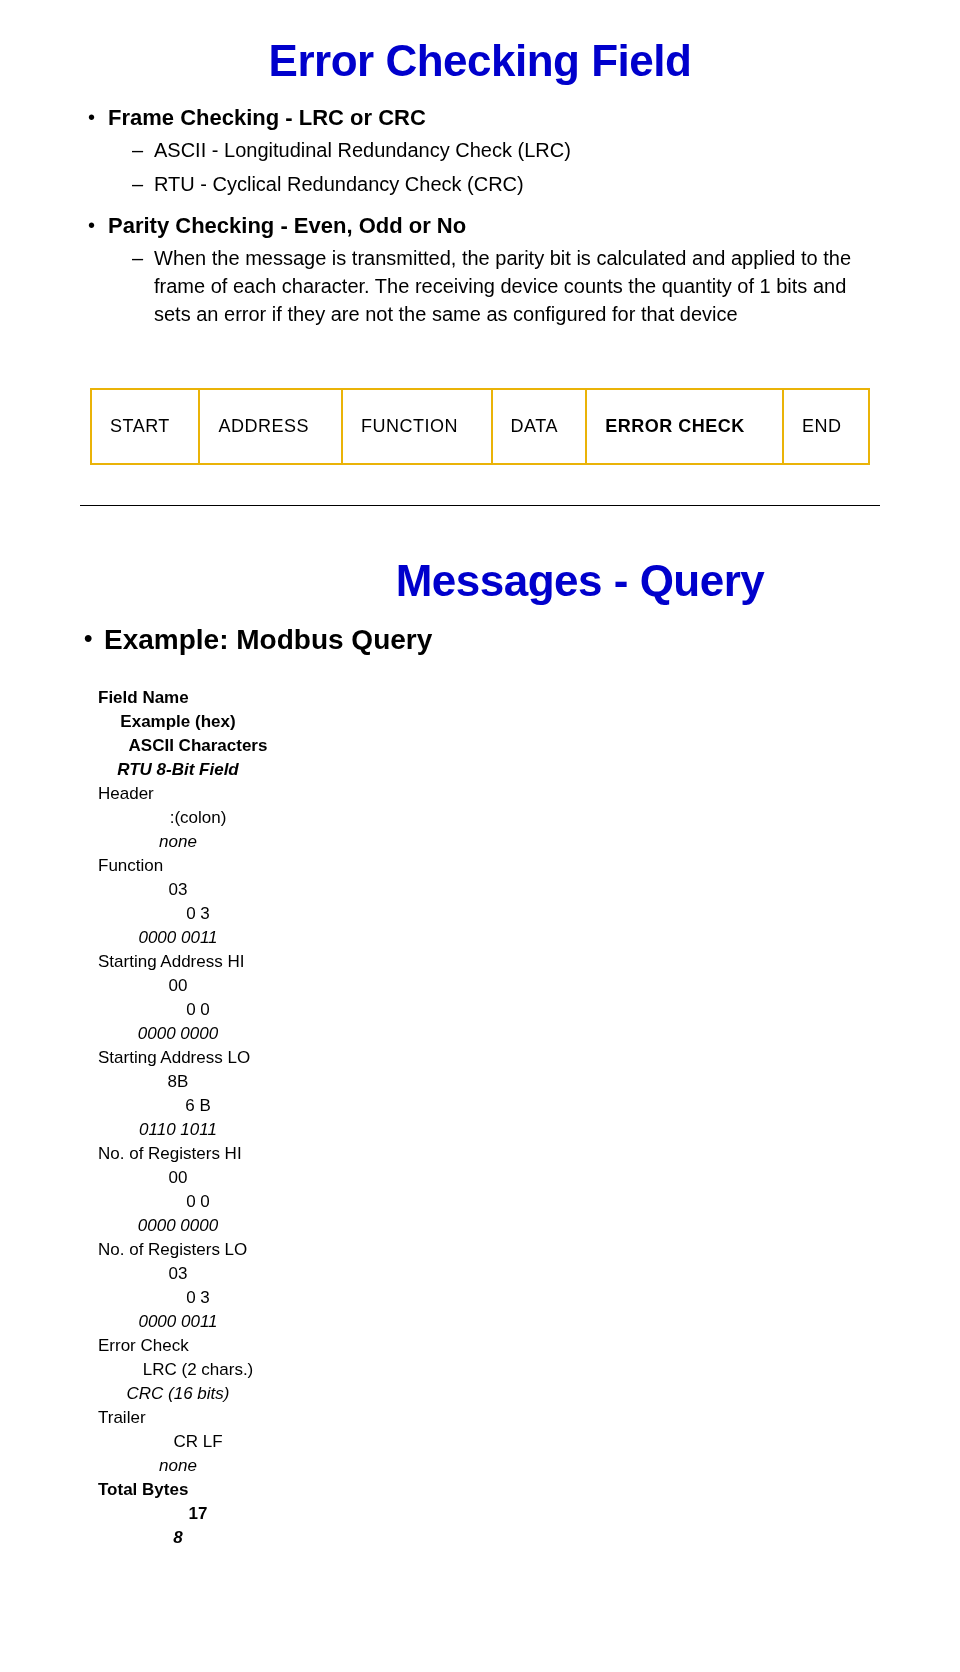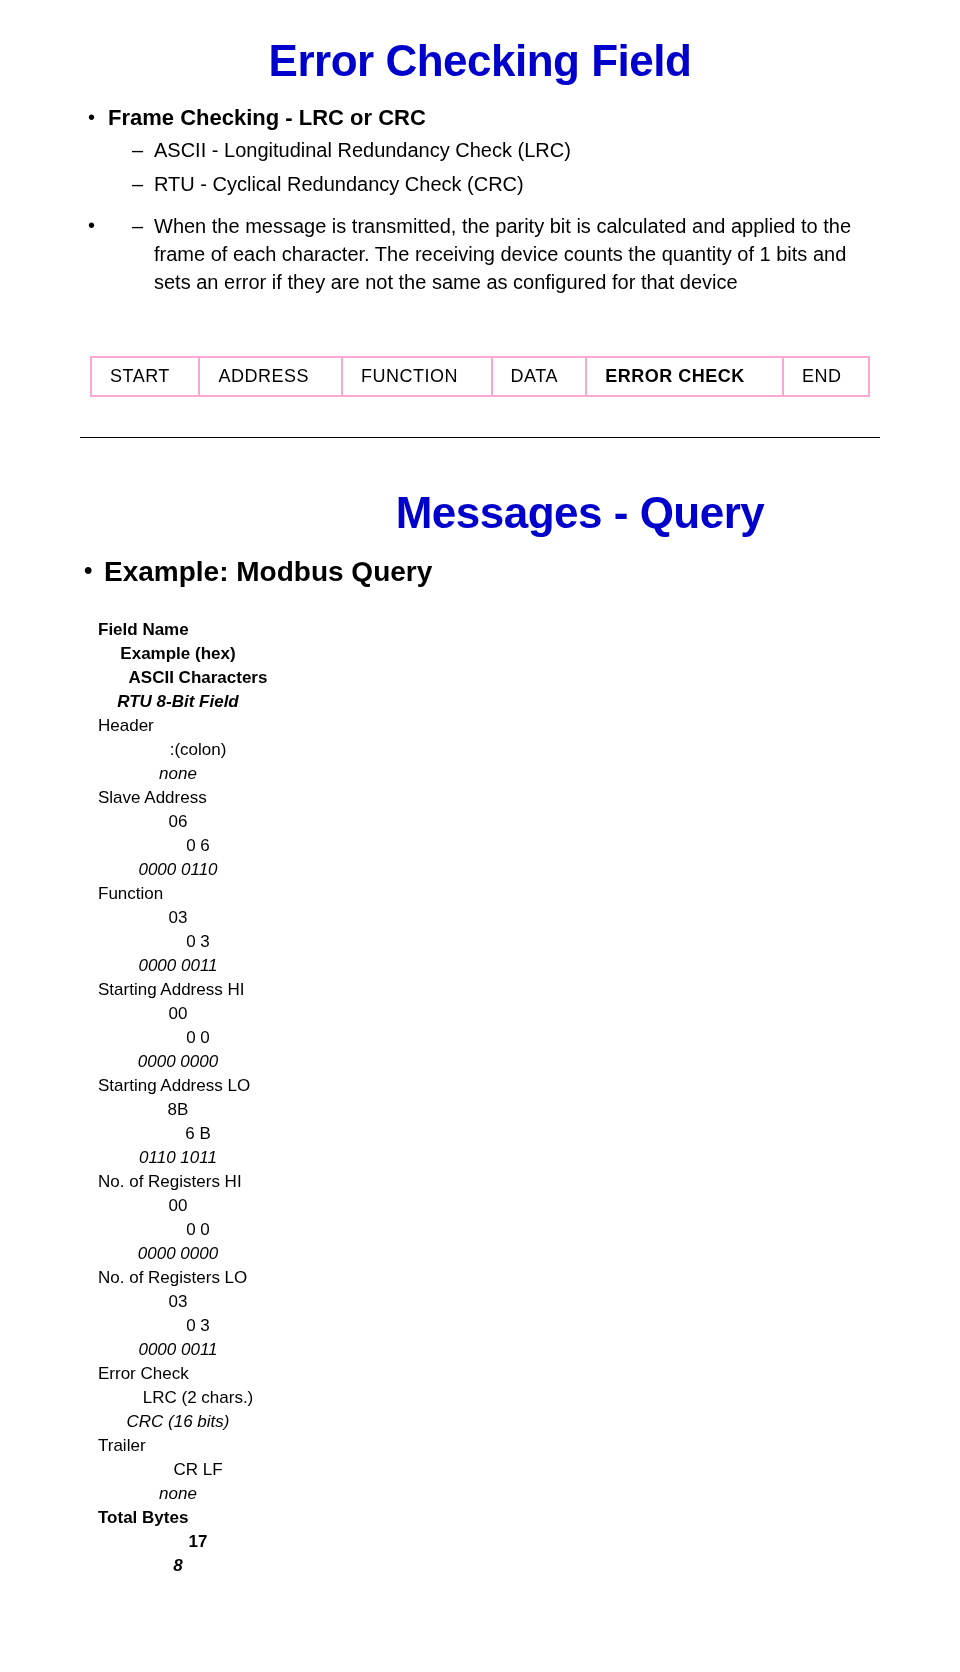--- a/index.html
+++ b/index.html
@@ -71,22 +71,22 @@
   
   .frame-wrap {
     margin: 60px auto 40px auto;
     width: 780px;
   }
   table.frame {
     border-collapse: collapse;
     width: 100%;
   }
   table.frame td {
-    border: 2px solid #f9a8d4;
-    padding: 8px 18px;
+    border: 2px solid #eab308;
+    padding: 26px 18px;
     font-size: 18px;
     text-align: left;
     letter-spacing: 0.5px;
   }
   table.frame td.highlight { font-weight: bold; }
 
   hr.divider {
     border: none;
     border-top: 1px solid #000;
     margin: 40px 0 50px 0;
@@ -145,20 +145,21 @@
 
   <ul class="top">
     <li>
       <div class="bullet-head">Frame Checking - LRC or CRC</div>
       <ul class="sub">
         <li>ASCII - Longitudinal Redundancy Check (LRC)</li>
         <li>RTU - Cyclical Redundancy Check (CRC)</li>
       </ul>
     </li>
     <li>
+      <div class="bullet-head">Parity Checking - Even, Odd or No</div>
       <ul class="sub">
         <li>When the message is transmitted, the parity bit is calculated and applied to the frame of each character. The receiving device counts the quantity of  1 bits and sets an error if they are not the same as configured for that device</li>
       </ul>
     </li>
   </ul>
 
   <div class="frame-wrap">
     <table class="frame">
       <tbody>
           <tr>
@@ -188,26 +189,20 @@
         <div class="c4">RTU 8-Bit Field</div>
       </div>
 
       <div class="row">
         <div class="c1">Header</div>
         <div class="c2"></div>
         <div class="c3">:(colon)</div>
         <div class="c4">none</div>
       </div>
       <div class="row">
-        <div class="c1">Slave Address</div>
-        <div class="c2">06</div>
-        <div class="c3">0 6</div>
-        <div class="c4">0000 0110</div>
-      </div>
-      <div class="row">
         <div class="c1">Function</div>
         <div class="c2">03</div>
         <div class="c3">0 3</div>
         <div class="c4">0000 0011</div>
       </div>
       <div class="row">
         <div class="c1">Starting Address HI</div>
         <div class="c2">00</div>
         <div class="c3">0 0</div>
         <div class="c4">0000 0000</div>

